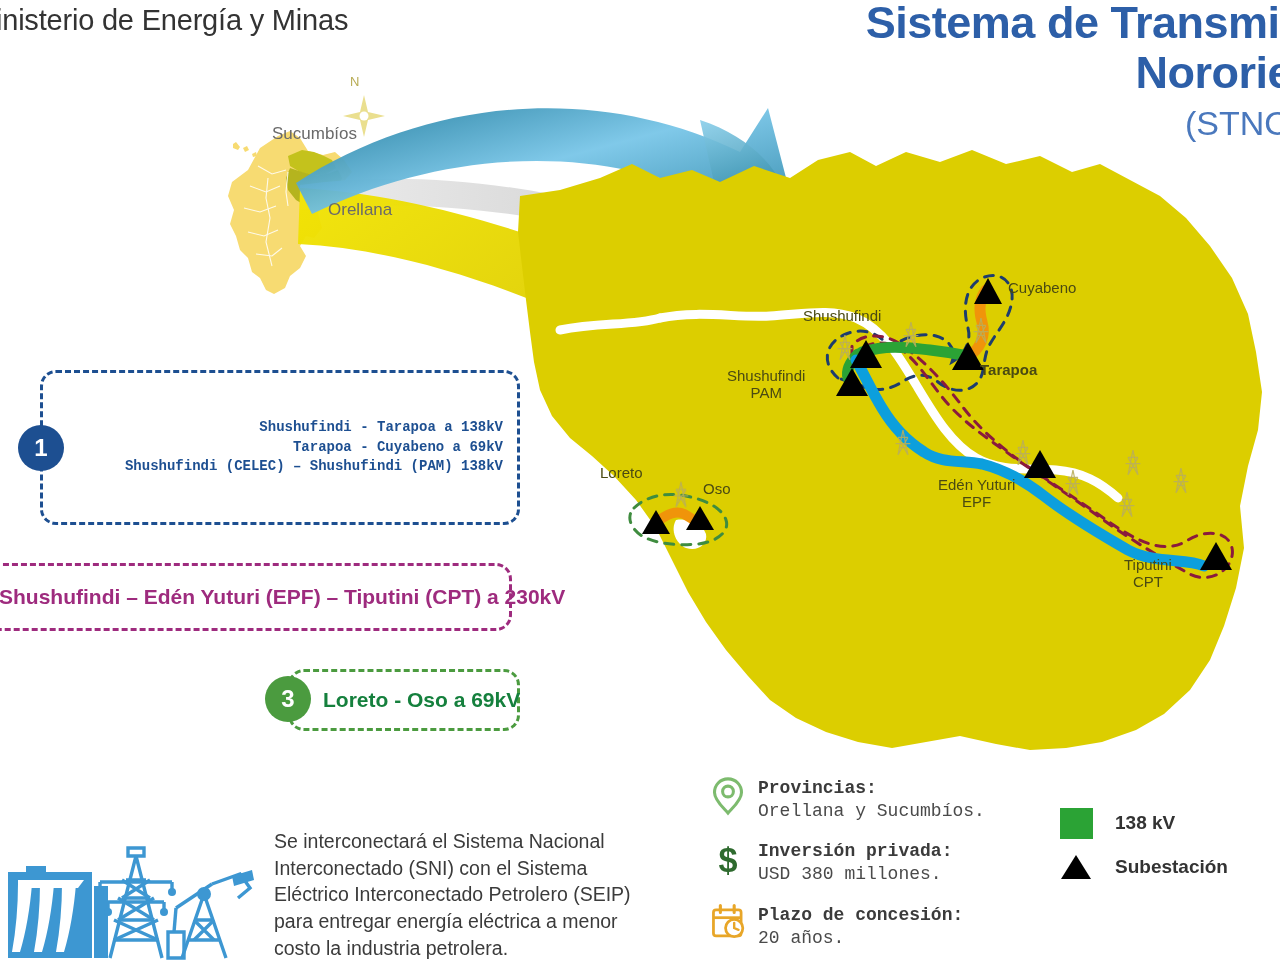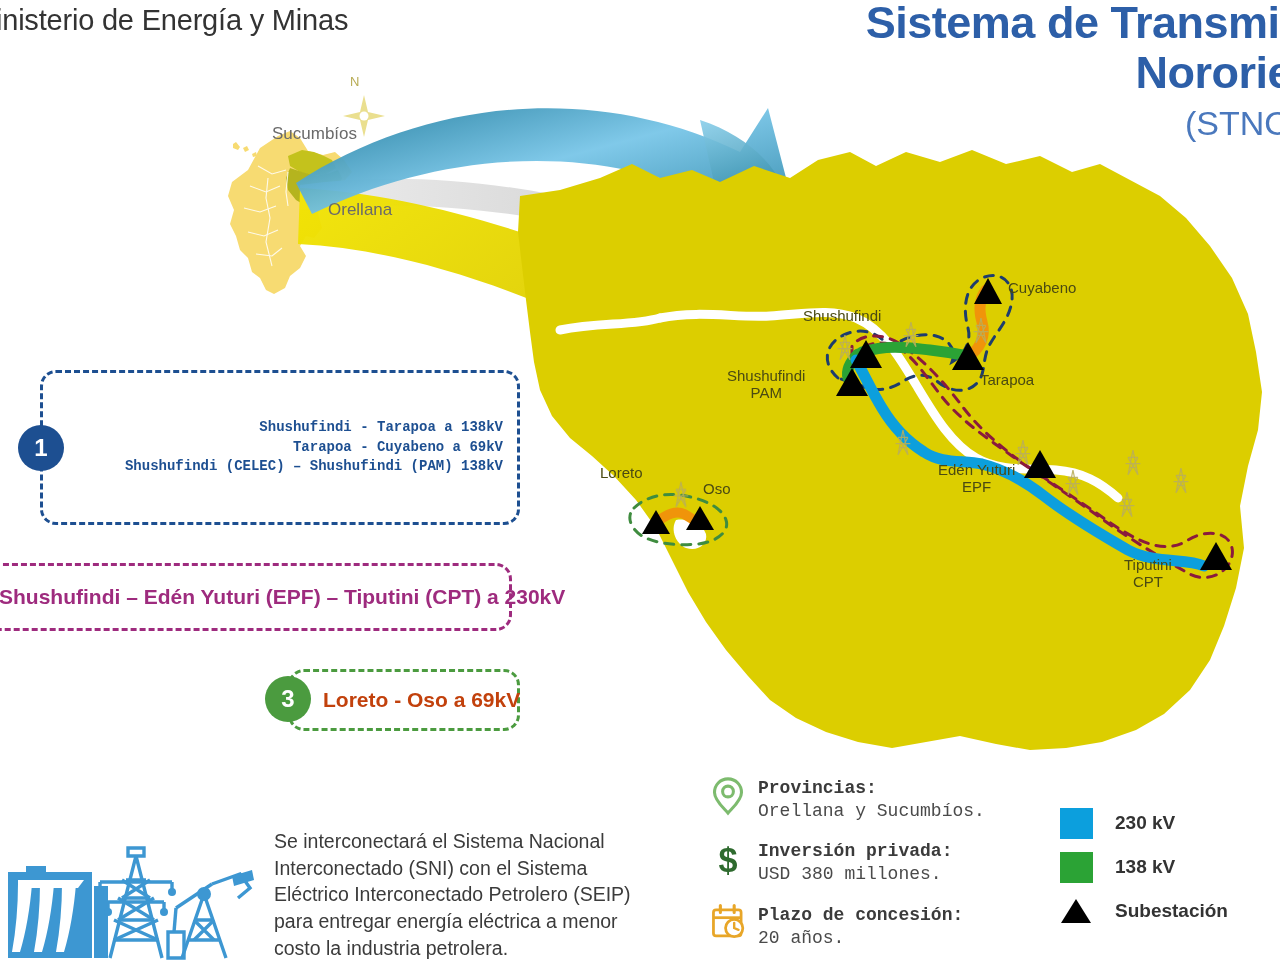--- a/index.html
+++ b/index.html
@@ -83,21 +83,21 @@
   #box2 {
     left: -58px; top: 563px; width: 570px; height: 68px;
     border: 3px dashed #9e2b7e;
   }
   #box2 .legend-lines { color: #9e2b7e; font-size: 21px; text-align: center; width: 100%; padding-left: 54px; }
 
   #box3 {
     left: 288px; top: 669px; width: 232px; height: 62px;
     border: 3px dashed #4b9b3f;
   }
-  #box3 .legend-lines { color: #c2410c; font-size: 21px; text-align: right; width: 100%; padding-left: 32px; }
+  #box3 .legend-lines { color: #15803d; font-size: 21px; text-align: right; width: 100%; padding-left: 32px; }
   #num3 { left: 265px; top: 676px; background: #4b9b3f; }
 
   
   #desc-icon { position: absolute; left: 2px; top: 836px; width: 255px; height: 124px; }
   #desc-text {
     position: absolute; left: 274px; top: 828px; width: 380px;
     font-size: 19.5px; line-height: 1.37; color: #3b3b3b;
   }
 
   
@@ -320,28 +320,28 @@
     <div>Nororiental</div>
   </div>
   <div id="main-subtitle">(STNO)</div>
 
   <div class="inset-label" style="left:272px; top:124px;">Sucumbíos</div>
   <div class="inset-label" style="left:328px; top:200px;">Orellana</div>
   <div class="inset-label" style="left:350px; top:74px; font-size:13px; color:#b8ac55;">N</div>
 
   <div class="map-label" style="left:1008px; top:280px;">Cuyabeno</div>
   <div class="map-label" style="left:803px; top:308px;">Shushufindi</div>
-  <div class="map-label" style="left:980px; top:372px;">Tarapoa</div>
+  <div class="map-label" style="left:980px; top:362px;font-weight:bold;">Tarapoa</div>
   <div class="map-label" style="left:727px; top:368px;">
     <div>Shushufindi</div>
     <div>PAM</div>
   </div>
   <div class="map-label" style="left:600px; top:465px;">Loreto</div>
   <div class="map-label" style="left:703px; top:481px;">Oso</div>
-  <div class="map-label" style="left:938px; top:462px;">
+  <div class="map-label" style="left:938px; top:477px;">
     <div>Edén Yuturi</div>
     <div>EPF</div>
   </div>
   <div class="map-label" style="left:1124px; top:557px;">
     <div>Tiputini</div>
     <div>CPT</div>
   </div>
 
   <div class="legend-box" id="box1">
     <div class="legend-lines">
@@ -446,24 +446,20 @@
       <div class="fact-body">
         <div class="fact-label">Plazo de concesión:</div>
         <div class="fact-value">20 años.</div>
       </div>
     </div>
 
   </div>
 
   <div id="voltage-legend">
     <div class="vrow">
-      <div class="vswatch" style="background:#0c9fdd;"></div>
-      <div class="vlabel">230 kV</div>
-    </div>
-    <div class="vrow">
       <div class="vswatch" style="background:#2ba335;"></div>
       <div class="vlabel">138 kV</div>
     </div>
     <div class="vrow">
       <div class="vtri"></div>
       <div class="vlabel">Subestación</div>
     </div>
   </div>
 
 </div>

